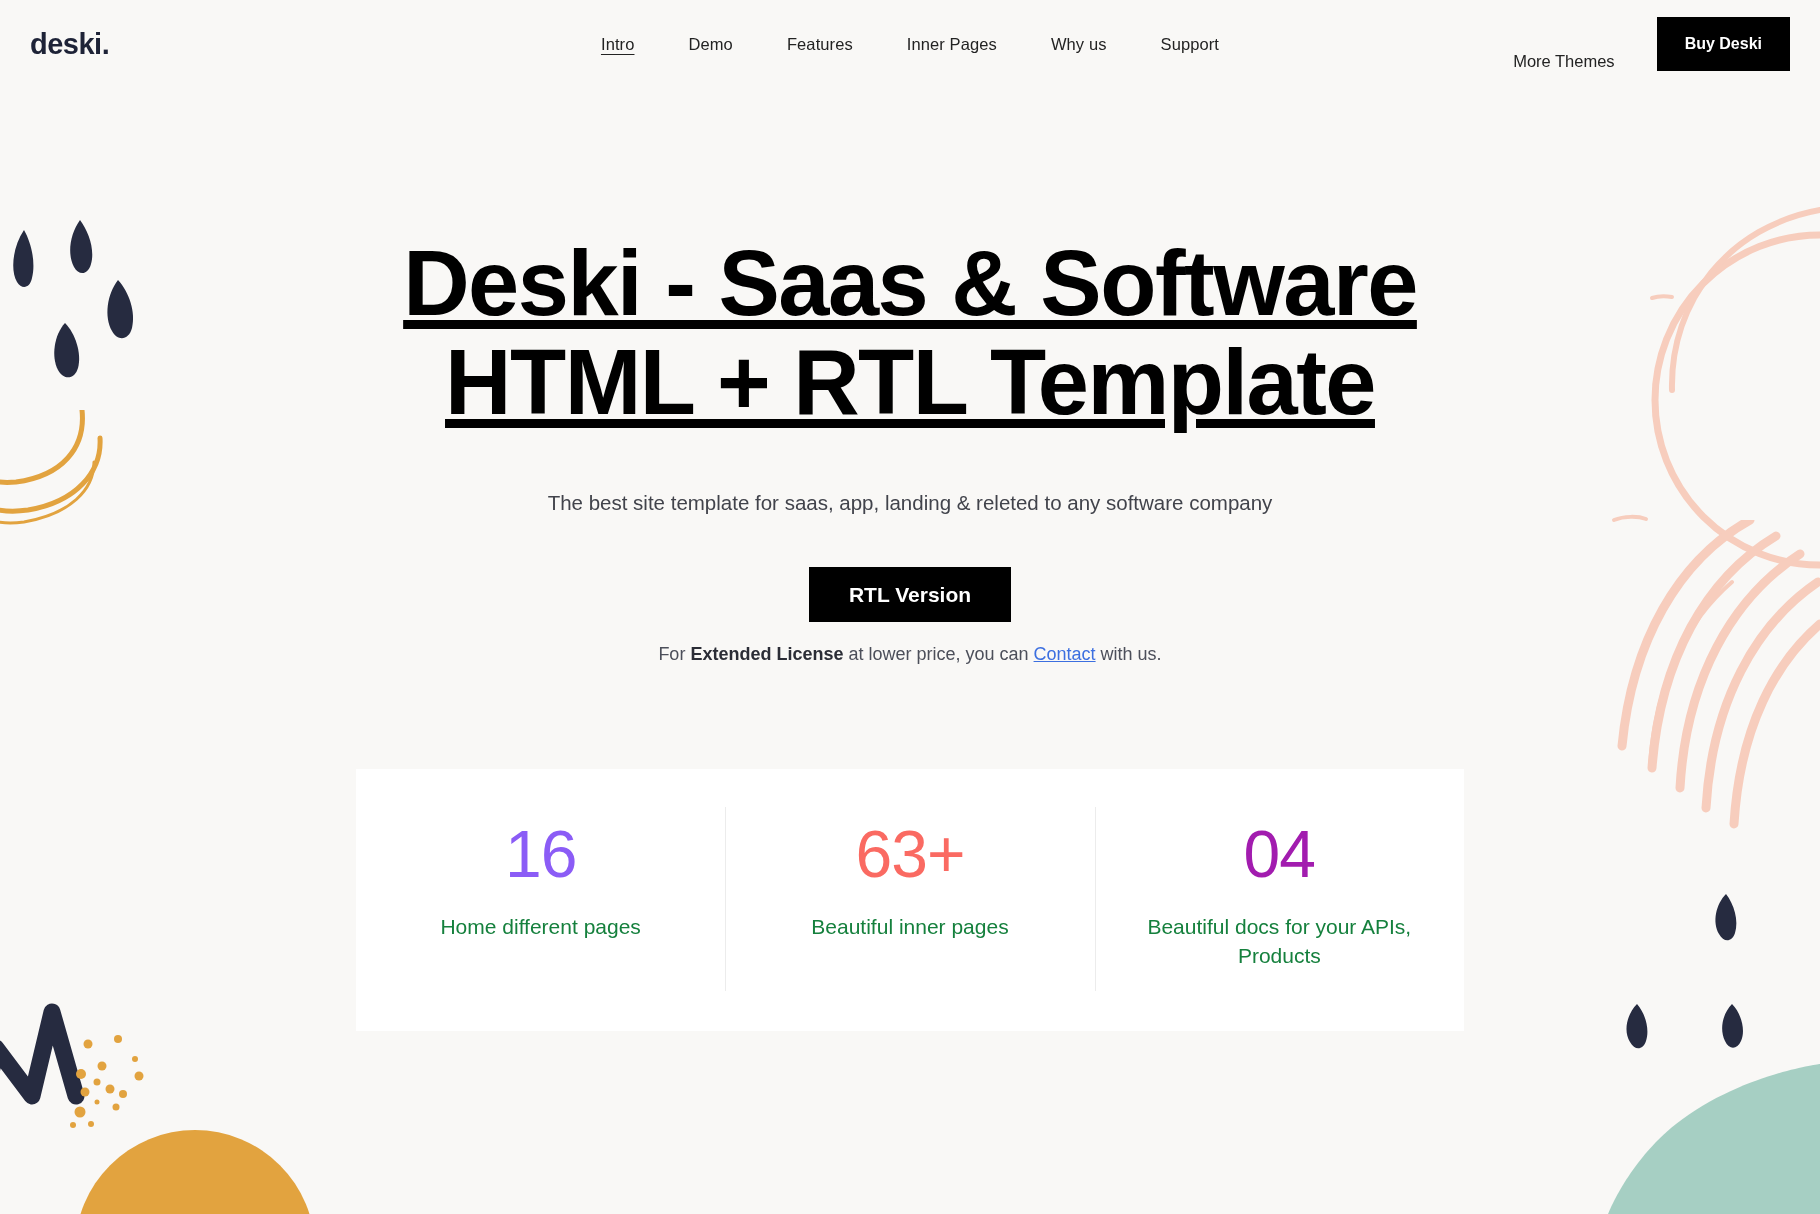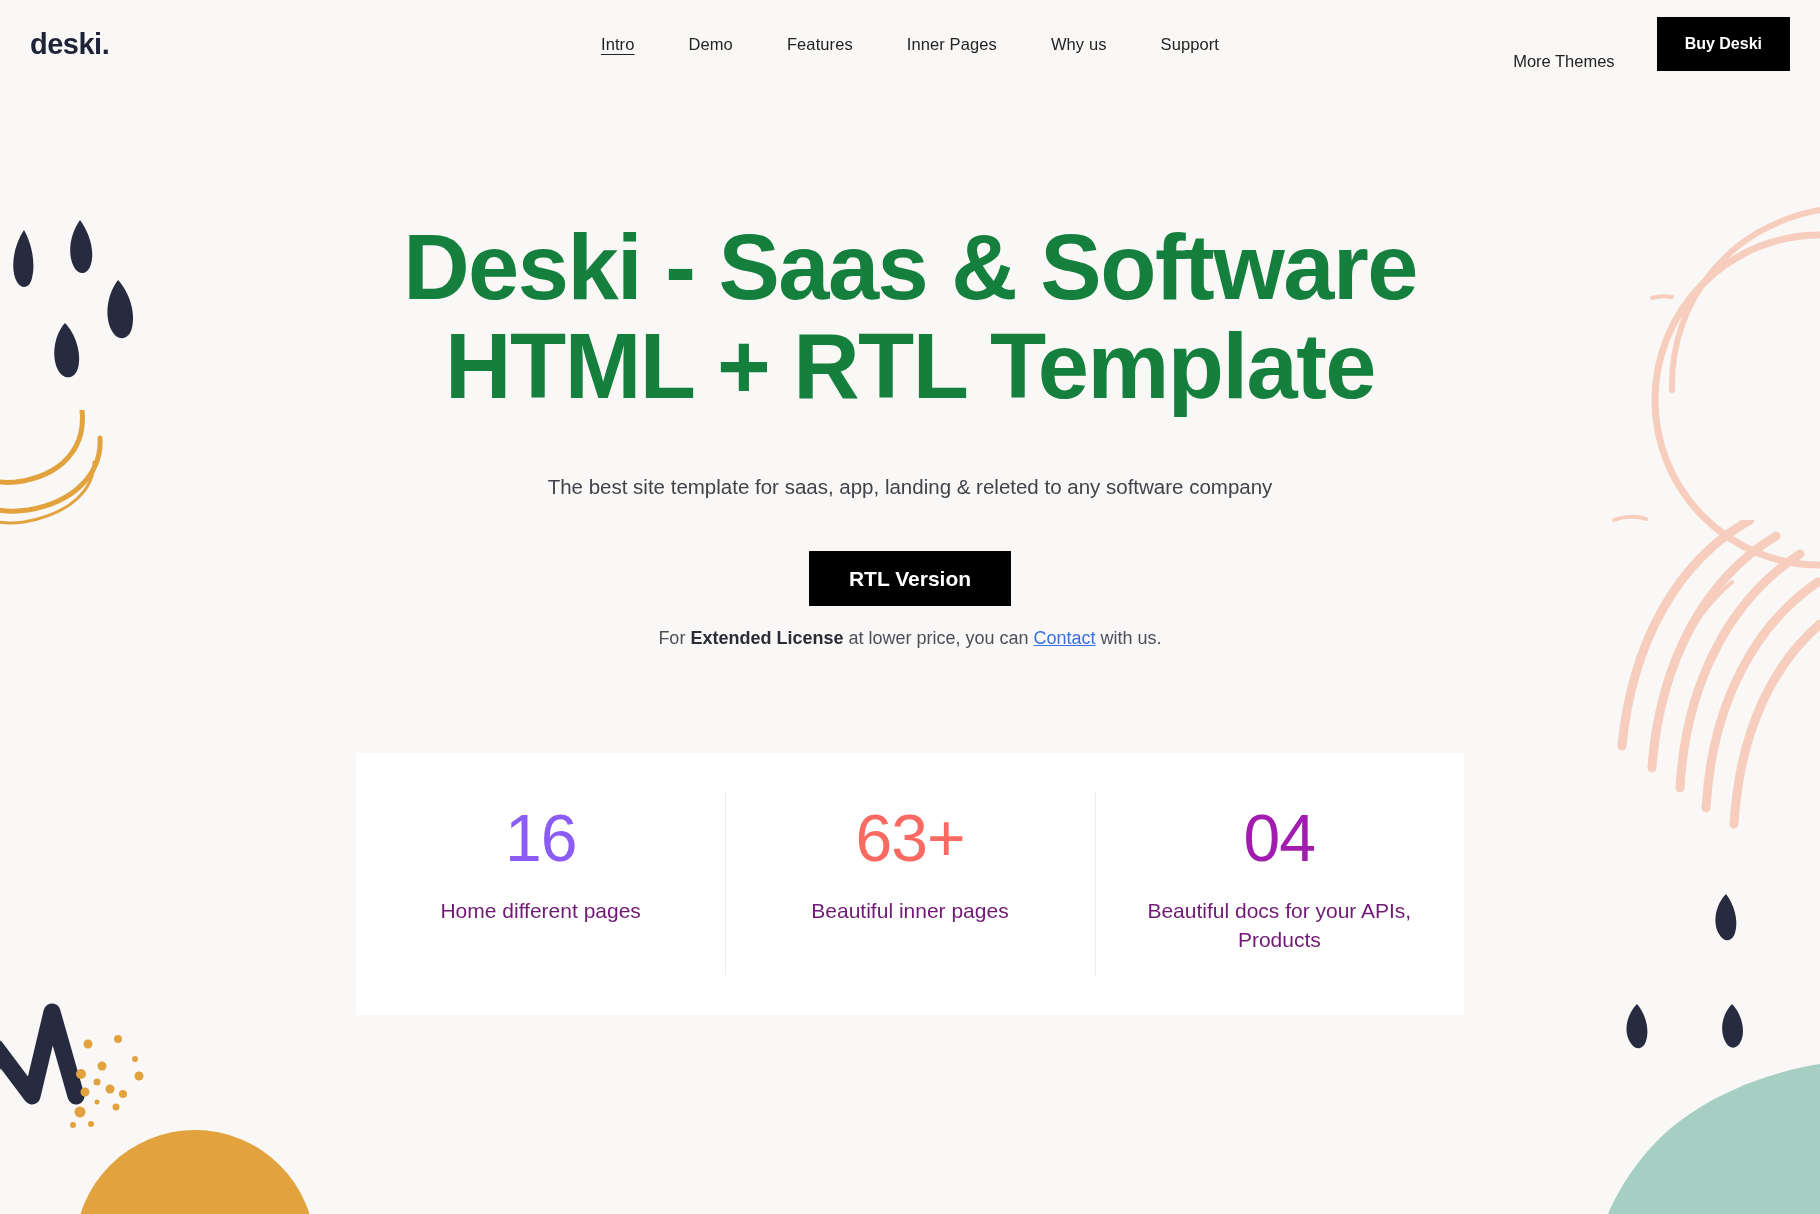--- a/index.html
+++ b/index.html
@@ -104,24 +104,25 @@
     position: relative;
     z-index: 4;
     text-align: center;
     padding-top: 130px;
   }
 
   .hero-title {
     font-size: 92px;
     line-height: 1.08;
     font-weight: bold;
-    color: #15803d;
+    color: #000000;
     letter-spacing: -1.5px;
     max-width: 1060px;
-    margin: 0 auto;
+    margin: 16px auto;
+    text-decoration: underline;
   }
 
   .hero-sub {
     margin-top: 58px;
     font-size: 20.5px;
     color: #41434b;
     font-weight: normal;
   }
 
   .hero-cta {
@@ -176,21 +177,21 @@
   .stat-number {
     font-size: 66px;
     line-height: 1;
     font-weight: normal;
     letter-spacing: -1px;
   }
   .stat-label {
     margin-top: 26px;
     font-size: 21px;
     line-height: 1.38;
-    color: #701a75;
+    color: #15803d;
   }
 </style>
 </head>
 <body>
 
 <div class="deco-layer">
 
   <svg id="deco-left-drops" width="180" height="250" viewBox="0 0 180 250">
     <path d="M24 10 C31 22 36 42 32 58 C30 68 22 70 17 62 C10 50 13 26 24 10 Z" fill="#262b40"></path>
     <path d="M80 0 C89 12 95 30 91 44 C88 55 79 56 74 47 C67 34 70 14 80 0 Z" fill="#262b40"></path>

